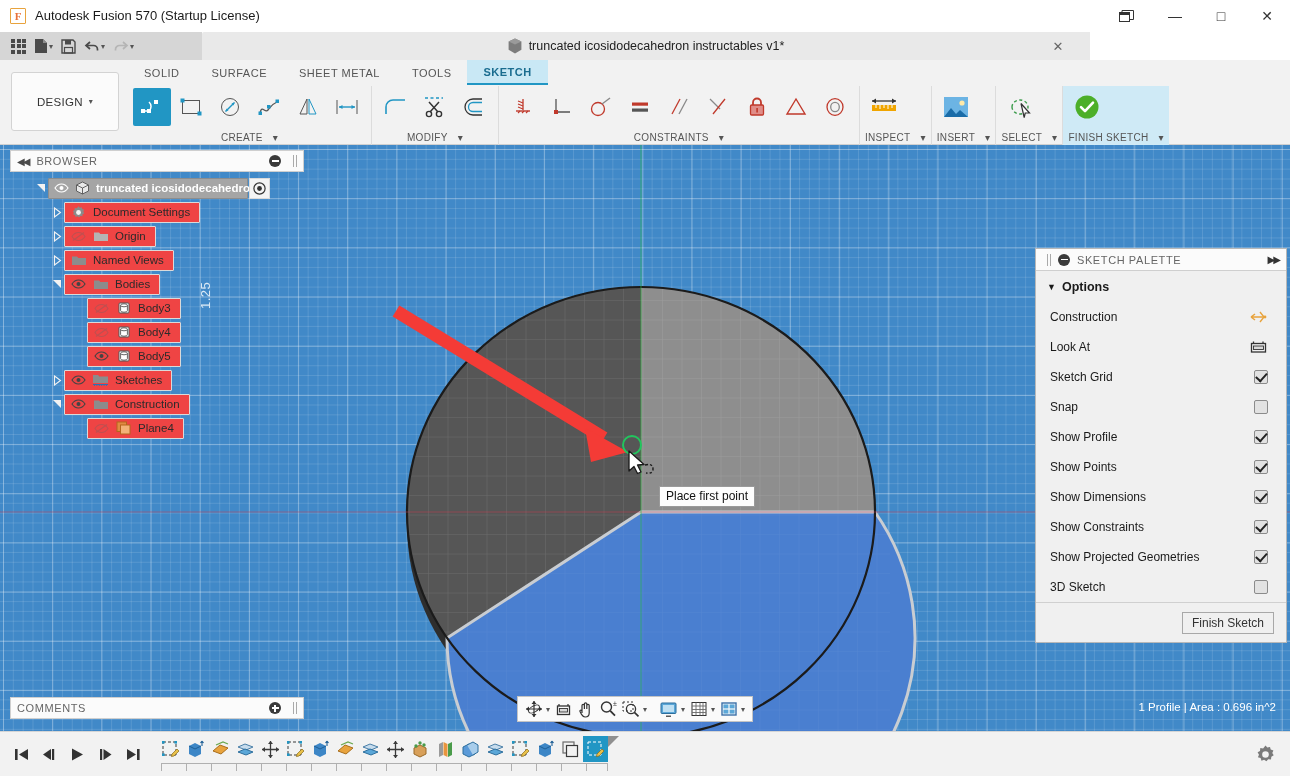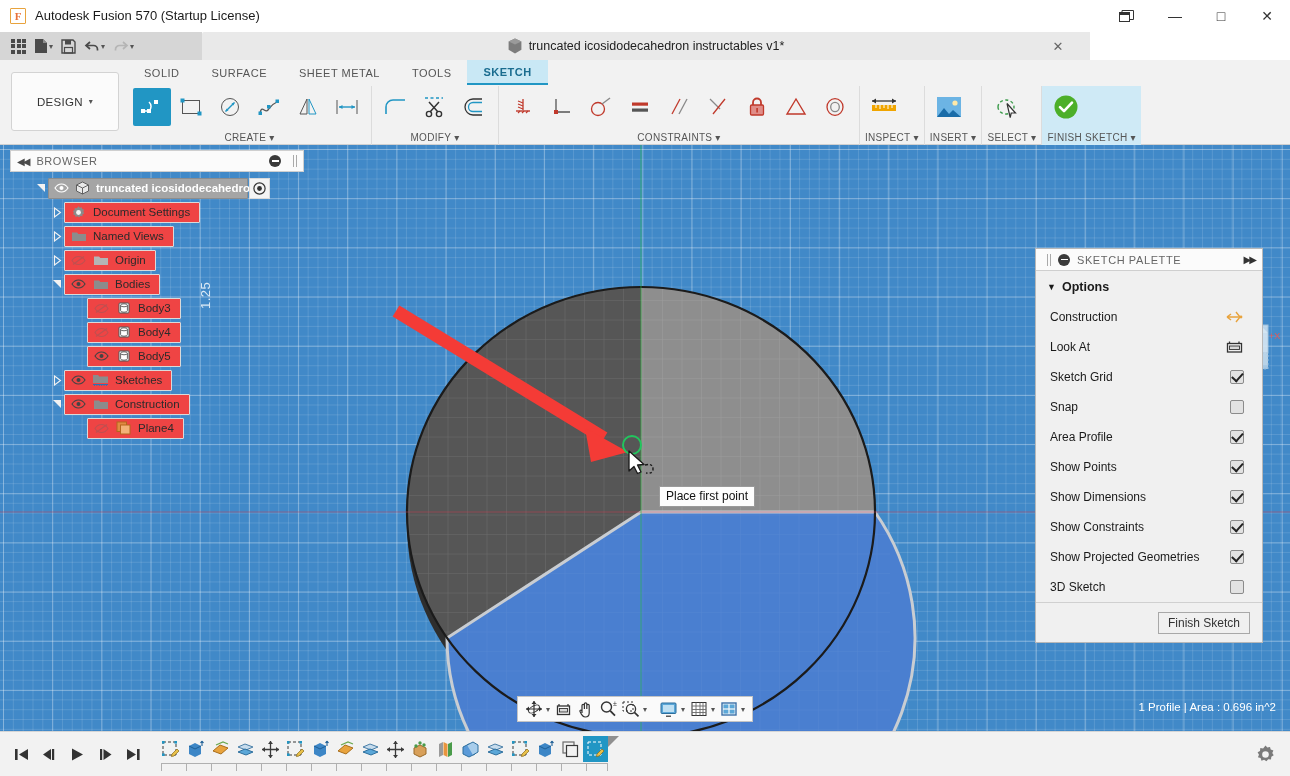--- a/index.html
+++ b/index.html
@@ -98,21 +98,21 @@
   .rgroup { display: flex; flex-direction: column; justify-content: space-between; padding: 0 5px; position: relative; }
   .rgroup + .rgroup { border-left: 1px solid #dcdcdc; }
   .ricons { display: flex; align-items: center; height: 42px; gap: 1px; }
   .ricon {
     width: 38px; height: 38px; display: flex; align-items: center; justify-content: center;
     border-radius: 2px;
   }
   .ricon.active { background: #2196c4; }
   .rlabel {
     font-size: 10px; color: #555; text-align: center; letter-spacing: .3px;
-    display: flex; align-items: center; justify-content: center; gap: 3px; height: 15px;
+    display: flex; align-items: center; justify-content: center; gap: 10px; height: 15px;
   }
   .rgroup.finish .ricons { background: #cfeaf6; }
   .rgroup.finish { background: #cfeaf6; }
 
   
   .canvas {
     position: absolute; top: 145px; left: 0; width: 1290px; height: 586px;
     background-color: #4189c8;
     background-image:
       linear-gradient(to right, rgba(255,255,255,.28) 1px, transparent 1px),
@@ -165,21 +165,21 @@
   .eye { width: 16px; height: 12px; display: flex; align-items: center; justify-content: center; }
   .eye.off { opacity: .35; }
   .ticon { width: 17px; height: 15px; display: flex; align-items: center; justify-content: center; }
   .focus-btn {
     width: 21px; height: 21px; background: #f4f4f4; border: 1px solid #dadada;
     display: flex; align-items: center; justify-content: center; margin-left: 1px;
   }
 
   
   .palette {
-    position: absolute; left: 1035px; top: 248px; width: 228px;
+    position: absolute; left: 1035px; top: 248px; width: 252px;
     background: #f0f0f0; border: 1px solid #b8b8b8;
   }
   .pal-head {
     height: 22px; background: #fbfbfb; border-bottom: 1px solid #cfcfcf;
     display: flex; align-items: center; padding: 0 7px; gap: 7px;
   }
   .pal-title { font-size: 11px; color: #666; letter-spacing: .6px; }
   .pal-expand { margin-left: auto; font-size: 10px; color: #333; letter-spacing: -2px; }
   .pal-section {
     padding: 9px 0 8px 11px; font-size: 12.5px; color: #1a1a1a; font-weight: bold;
@@ -782,48 +782,48 @@
       </span>
     </div>
 
     <div class="tnode" style="padding-left:40px">
       <span class="twist">
         <svg width="11" height="11" viewBox="0 0 11 11">
             <path d="M2.5 1l6 4.5-6 4.5z" fill="none" stroke="#f2f2f2" stroke-width="1.1"></path>
           </svg>
       </span>
       <span class="tpill">
+        <span class="eye off">
+          <svg width="15" height="11" viewBox="0 0 15 11">
+              <path d="M1 5.5s2.5-4 6.5-4S14 5.5 14 5.5s-2.5 4-6.5 4S1 5.5 1 5.5z" fill="none" stroke="#666" stroke-width="1.1"></path>
+              <path d="M2 9.5L13 1.5" stroke="#666" stroke-width="1.3"></path>
+            </svg>
+        </span>
         <span class="ticon">
           <svg width="16" height="13" viewBox="0 0 16 13">
-              <path d="M1 2.5h5l1.4 1.6H15V11H1z" fill="#8c8c8c"></path>
-            </svg>
-        </span>
-        <span class="tlabel">Named Views</span>
+              <path d="M1 2.5h5l1.4 1.6H15V11H1z" fill="#b4b4b4"></path>
+            </svg>
+        </span>
+        <span class="tlabel">Origin</span>
       </span>
     </div>
 
     <div class="tnode" style="padding-left:40px">
       <span class="twist">
         <svg width="11" height="11" viewBox="0 0 11 11">
             <path d="M2.5 1l6 4.5-6 4.5z" fill="none" stroke="#f2f2f2" stroke-width="1.1"></path>
           </svg>
       </span>
       <span class="tpill">
-        <span class="eye off">
-          <svg width="15" height="11" viewBox="0 0 15 11">
-              <path d="M1 5.5s2.5-4 6.5-4S14 5.5 14 5.5s-2.5 4-6.5 4S1 5.5 1 5.5z" fill="none" stroke="#666" stroke-width="1.1"></path>
-              <path d="M2 9.5L13 1.5" stroke="#666" stroke-width="1.3"></path>
-            </svg>
-        </span>
         <span class="ticon">
           <svg width="16" height="13" viewBox="0 0 16 13">
-              <path d="M1 2.5h5l1.4 1.6H15V11H1z" fill="#b4b4b4"></path>
-            </svg>
-        </span>
-        <span class="tlabel">Origin</span>
+              <path d="M1 2.5h5l1.4 1.6H15V11H1z" fill="#8c8c8c"></path>
+            </svg>
+        </span>
+        <span class="tlabel">Named Views</span>
       </span>
     </div>
 
     <div class="tnode" style="padding-left:40px">
       <span class="twist">
         <svg width="11" height="11" viewBox="0 0 11 11">
             <path d="M1 1h8v8z" fill="#f2f2f2"></path>
           </svg>
       </span>
       <span class="tpill">
@@ -1000,21 +1000,21 @@
     </div>
     <div class="pal-row">
       <span class="pal-row-label">Sketch Grid</span>
       <span class="pal-ctl cbx on"></span>
     </div>
     <div class="pal-row">
       <span class="pal-row-label">Snap</span>
       <span class="pal-ctl cbx"></span>
     </div>
     <div class="pal-row">
-      <span class="pal-row-label">Area Profile</span>
+      <span class="pal-row-label">Show Profile</span>
       <span class="pal-ctl cbx on"></span>
     </div>
     <div class="pal-row">
       <span class="pal-row-label">Show Points</span>
       <span class="pal-ctl cbx on"></span>
     </div>
     <div class="pal-row">
       <span class="pal-row-label">Show Dimensions</span>
       <span class="pal-ctl cbx on"></span>
     </div>
@@ -1029,20 +1029,25 @@
     <div class="pal-row">
       <span class="pal-row-label">3D Sketch</span>
       <span class="pal-ctl cbx"></span>
     </div>
 
     <div class="pal-foot">
       <button class="finish-btn">Finish Sketch</button>
     </div>
   </div>
 
+  <div class="comments">
+    <span class="browser-title">COMMENTS</span>
+    <span class="plus-dot"></span>
+    <span class="grip"></span>
+  </div>
 
   <div class="timeline">
     <div class="tl-playback">
       <div class="tl-pbtn">
         <svg width="17" height="15" viewBox="0 0 17 15">
             <rect x="2" y="2" width="2.6" height="11" fill="#333"></rect>
             <path d="M15 2v11L6 7.5z" fill="#333"></path>
           </svg>
       </div>
       <div class="tl-pbtn">

